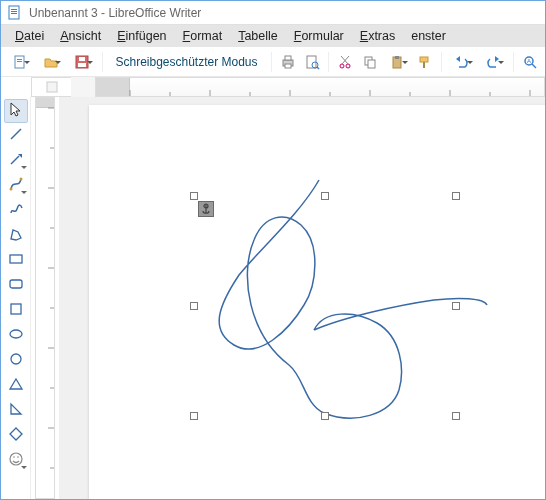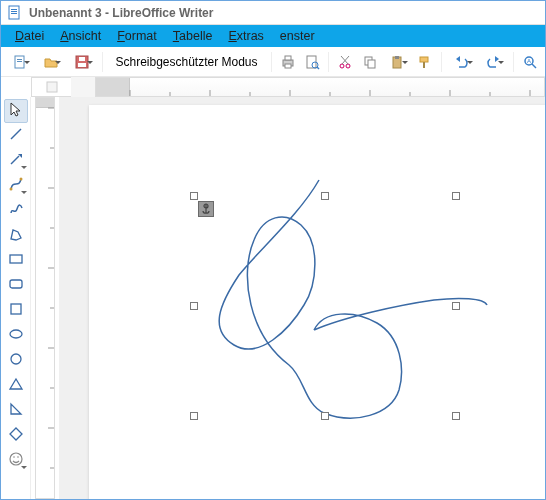--- a/index.html
+++ b/index.html
@@ -1,30 +1,30 @@
 <!DOCTYPE html>
 <html><head>
 <meta charset="utf-8">
 <style>
   * { box-sizing: border-box; margin: 0; padding: 0; font-family: "Segoe UI", Tahoma, sans-serif; }
   body { width: 546px; height: 500px; background: #fff; overflow: hidden; border:1px solid #6aa5df; }
   
-  .titlebar { height: 24px; background:#fff; display:flex; align-items:center; padding:0 6px; font-size:12px; color:#666; border-bottom:1px solid #e0e0e0;font-weight:bold;}
+  .titlebar { height: 24px; background:#fff; display:flex; align-items:center; padding:0 6px; font-size:12px; color:#666; border-bottom:1px solid #e0e0e0;}
   .titlebar .doc-icon { width:16px; height:16px; margin-right:6px; display:inline-flex; align-items:center; justify-content:center;}
   
-  .menubar { height:22px; background:#0ea5e9; display:flex; align-items:center; padding:0 6px; font-size:12.5px; color:#222; gap:0;}
+  .menubar { height:22px; background:#e5e5e5; display:flex; align-items:center; padding:0 6px; font-size:12.5px; color:#222; gap:0;}
   .menubar .menuitem { padding:2px 8px; cursor:default;}
   .menubar .menuitem u { text-decoration: underline; text-decoration-color:#222;}
   
   .toolbar { height:30px; background:#fff; display:flex; align-items:center; padding:2px 4px; gap:2px; border-bottom:1px solid #e8e8e8;}
   .tbtn { width:26px; height:26px; display:flex; align-items:center; justify-content:center; border:1px solid transparent; border-radius:2px;}
   .tbtn.drop { width:34px; position:relative;}
   .tbtn.drop::after { content:""; position:absolute; right:3px; top:11px; border:3px solid transparent; border-top-color:#555;}
   .sep { width:1px; height:20px; background:#eee; margin:0 3px;}
-  .readonly-label { font-size:12px; color:#000000; padding:0 8px; white-space:nowrap;}
+  .readonly-label { font-size:12px; color:#0c4a6e; padding:0 8px; white-space:nowrap;}
   
   .ruler-h-container { height:20px; display:flex; background:#f5f5f5;}
   .ruler-indent { width:40px; height:20px; background:#fff; border:1px solid #dcdcdc; border-right:none; display:flex;align-items:center;justify-content:center;}
   .ruler-h { flex:1; height:20px; background:#fff; border:1px solid #dcdcdc; position:relative; overflow:hidden; display:flex;align-items:center; background:linear-gradient(#fff,#f8f8f8);}
   .ruler-fill{ position:absolute; left:0;top:0;bottom:0; background:#d8d8d8; border-right:1px solid #c8c8c8;}
   
   .workarea { display:flex; height: calc(500px - 24px - 22px - 30px - 20px - 2px);}
   .tool-sidebar { width:30px; background:#fff; border-right:1px solid #eee; display:flex; flex-direction:column; align-items:center; padding-top:2px; gap:1px;}
   .stool { width:24px; height:24px; display:flex; align-items:center; justify-content:center; border:1px solid transparent; border-radius:2px;}
   .stool.selected { background:#dce7f2; border-color:#b5cde4;}
@@ -51,22 +51,24 @@
         <rect x="4" y="6" width="6" height="1" fill="#3a7fc8"></rect>
         <rect x="4" y="8" width="6" height="1" fill="#3a7fc8"></rect>
       </svg>
   </span>
   <span>Unbenannt 3 - LibreOffice Writer</span>
 </div>
 
 <div class="menubar" id="menubar">
     <div class="menuitem"><u>D</u>atei</div>
     <div class="menuitem"><u>A</u>nsicht</div>
+    <div class="menuitem"><u>E</u>infügen</div>
     <div class="menuitem"><u>F</u>ormat</div>
     <div class="menuitem"><u>T</u>abelle</div>
+    <div class="menuitem"><u>F</u>ormular</div>
     <div class="menuitem"><u>E</u>xtras</div>
     <div class="menuitem">enster</div>
   </div>
 
 <div class="toolbar">
   <div class="tbtn drop">
       <svg width="16" height="16">
         <rect x="3" y="2" width="9" height="12" fill="#fff" stroke="#5a8fbf"></rect>
         <rect x="5" y="5" width="5" height="1" fill="#5a8fbf"></rect>
         <rect x="5" y="7" width="5" height="1" fill="#5a8fbf"></rect>

